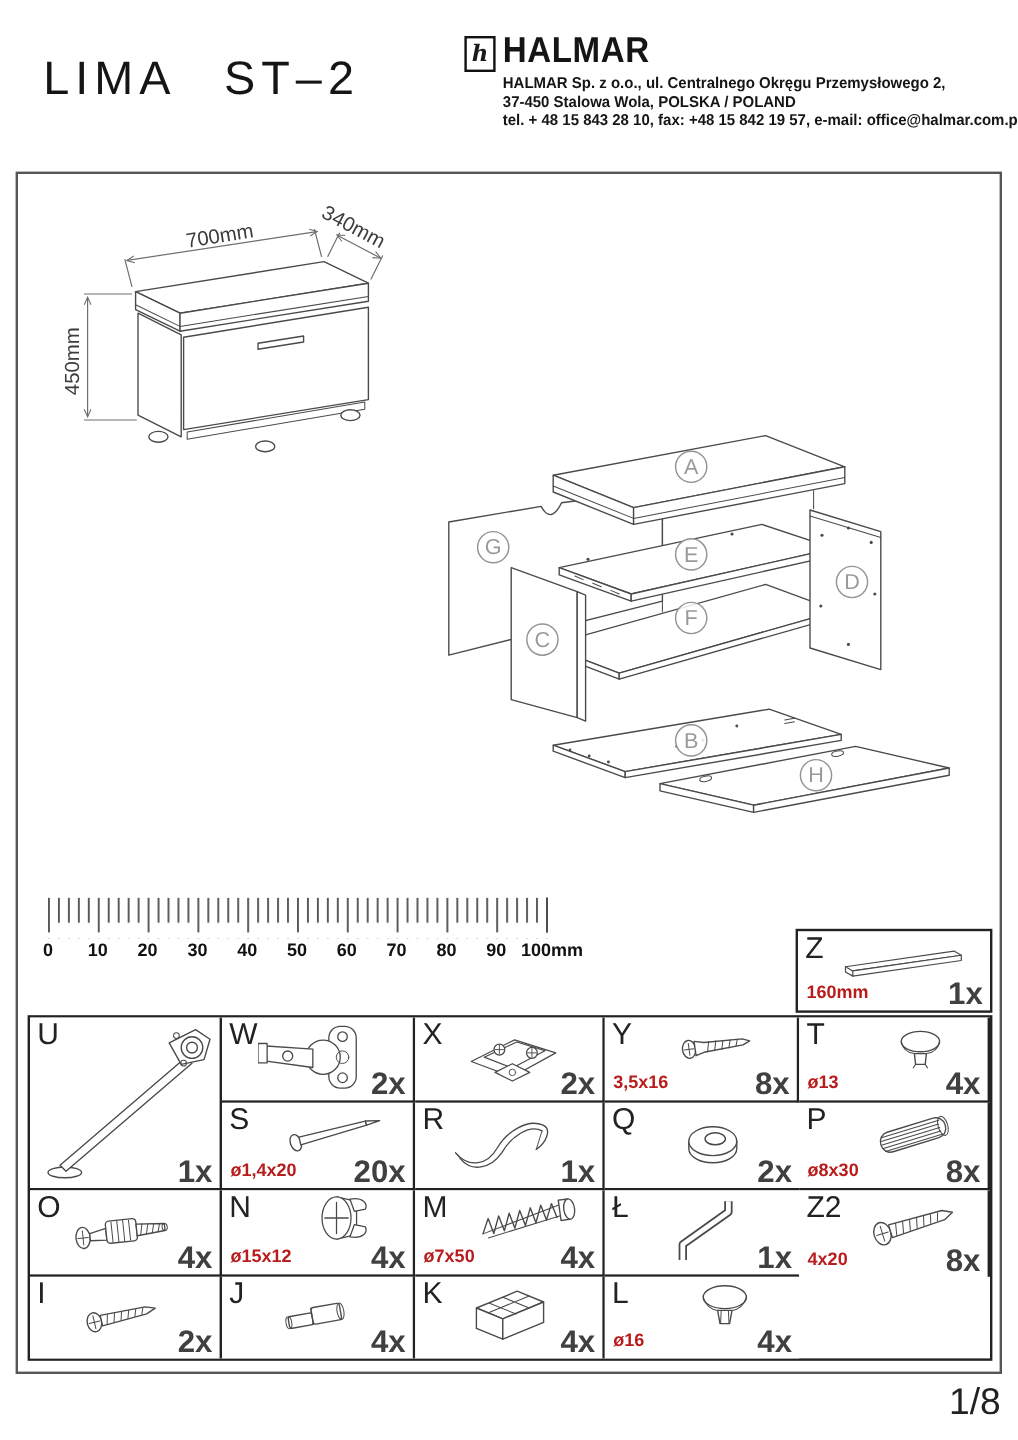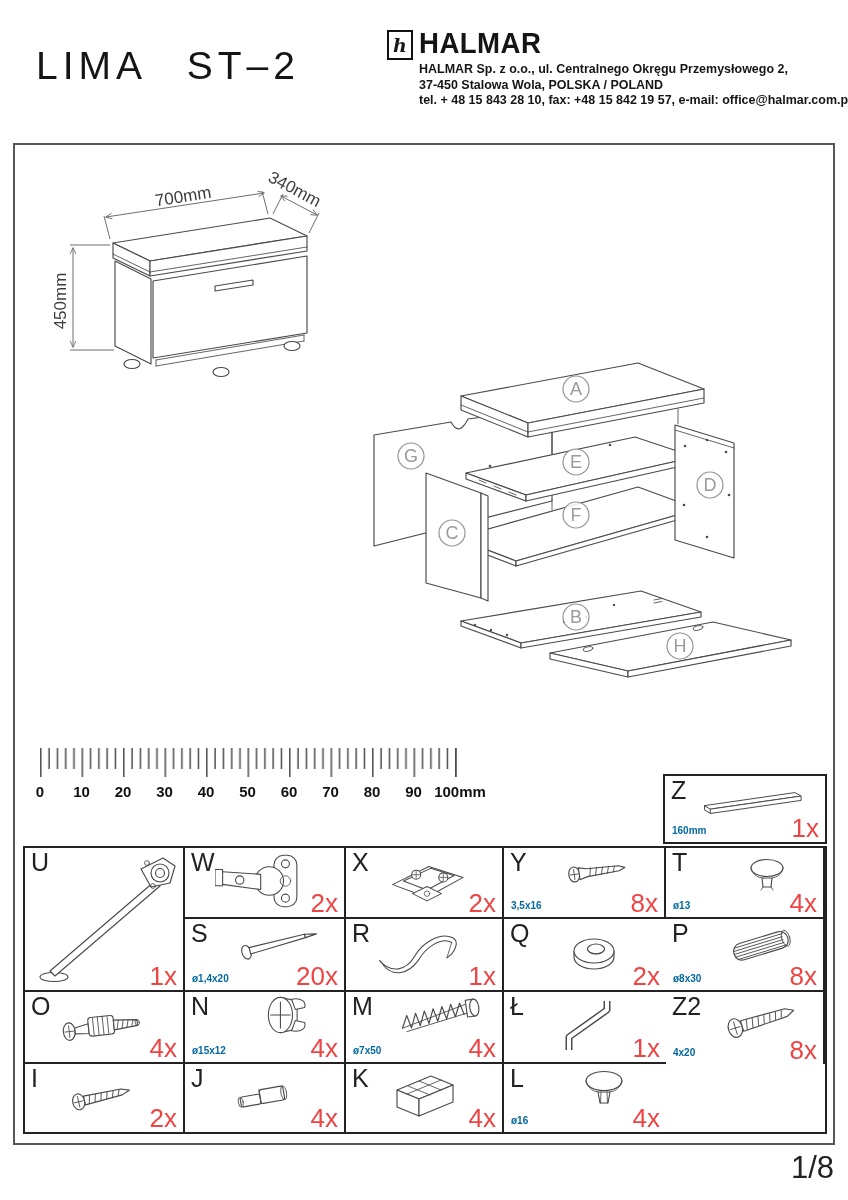--- a/index.html
+++ b/index.html
@@ -50,22 +50,22 @@
     left:23px;top:846px;width:804px;height:288px;border:2px solid #222;
     box-sizing:border-box;background:#fff;display:grid;
     grid-template-columns:160px 161px 158px 162px 1fr;
     grid-template-rows:71px 73px 72px 1fr;
   }
   .cell{position:relative;border-right:2px solid #222;border-bottom:2px solid #222;box-sizing:border-box;overflow:hidden;background:#fff;}
   .cell.lc{border-right:none;}
   .cell.lr{border-bottom:none;}
   .cell-u{grid-row:1/3;}
   .pl{position:absolute;top:0px;left:6px;font-size:25px;color:#222;}
-  .pq{position:absolute;bottom:-2px;right:6px;font-size:26px;color:#ef4444;}
-  .ps{position:absolute;bottom:6px;left:7px;font-size:10px;font-weight:bold;color:#0369a1;text-align:right;}
+  .pq{position:absolute;bottom:-2px;right:6px;font-size:26px;color:#404040;font-weight:bold;}
+  .ps{position:absolute;bottom:6px;left:7px;font-size:15px;font-weight:bold;color:#b91c1c;text-align:right;}
   .pa{position:absolute;inset:2px 6px 6px 6px;display:flex;align-items:center;justify-content:center;}
   .pa.tr{left:36px;bottom:24px;top:0;}
   .pa.mid{bottom:20px;}
   .pa.full{inset:2px 2px 2px 2px;}
   
   #page-num{right:14px;top:1150px;font-size:31px;color:#222;}
 </style>
 </head>
 <body>
 

